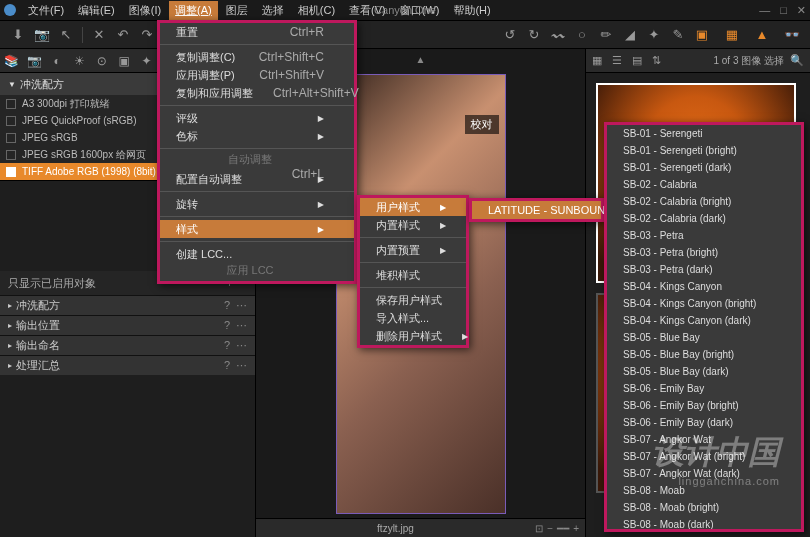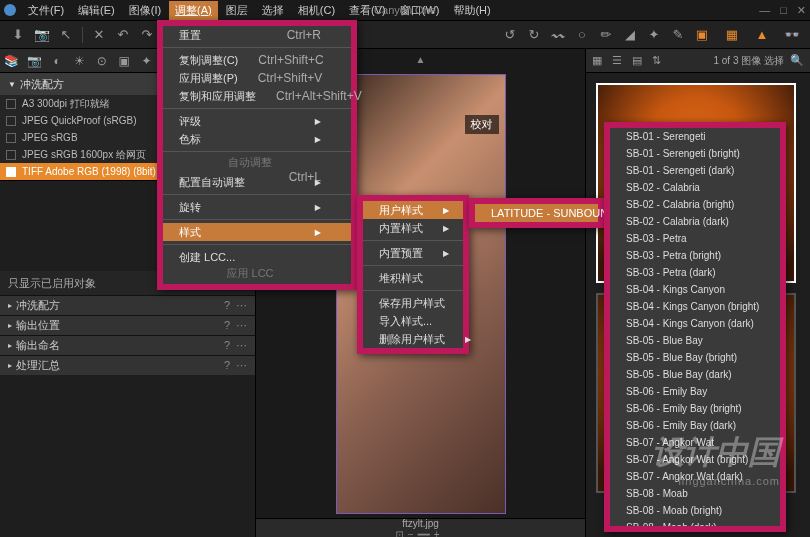--- a/index.html
+++ b/index.html
@@ -47,45 +47,45 @@
 .collapsible { height: 20px; background: #333; display: flex; align-items: center; padding: 0 8px; border-top: 1px solid #111; }
 .collapsible .tri { margin-right: 4px; font-size: 8px; }
 .collapsible .actions { margin-left: auto; display: flex; gap: 6px; color: #888; }
 
 
 .viewer { flex: 1; background: #1a1a1a; display: flex; flex-direction: column; position: relative; }
 .viewer-top-bar { height: 20px; display: flex; align-items: center; justify-content: center; color: #888; font-size: 10px; }
 .viewer-canvas { flex: 1; display: flex; align-items: center; justify-content: center; position: relative; }
 .photo { width: 170px; height: 440px; background: linear-gradient(135deg, #3a2820 0%, #c89070 30%, #8a6050 60%, #4a3028 100%); position: relative; border: 1px solid #7a5cb8; }
 .photo-label { position: absolute; top: 12px; right: 6px; background: rgba(0,0,0,0.6); color: #fff; padding: 2px 6px; font-size: 11px; margin-top: 28px; }
-.viewer-footer { height: 20px; background: #2a2a2a; display: flex; align-items: center; justify-content: center; color: #aaa; font-size: 10px; border-top: 1px solid #000; flex-direction: column; }
+.viewer-footer { height: 20px; background: #2a2a2a; display: flex; align-items: center; justify-content: center; color: #aaa; font-size: 10px; border-top: 1px solid #000; }
 .viewer-footer .fname { flex: 1; text-align: center; }
 .viewer-footer .ctrls { display: flex; gap: 4px; padding-right: 6px; color: #888; }
 
 
 .browser { width: 225px; background: #1e1e1e; border-left: 1px solid #000; display: flex; flex-direction: column; }
 .browser-toolbar { height: 24px; background: #2a2a2a; display: flex; align-items: center; padding: 0 6px; gap: 6px; border-bottom: 1px solid #000; }
 .browser-toolbar .vicon { width: 14px; height: 14px; color: #999; font-size: 11px; }
 .browser-toolbar .counter { margin-left: auto; color: #aaa; font-size: 10px; }
 .thumbs { flex: 1; padding: 10px; overflow: hidden; }
 .thumb { width: 200px; height: 200px; border: 2px solid #fff; background: radial-gradient(ellipse at 50% 40%, #e8701a 0%, #c85810 40%, #3a1808 90%); margin-bottom: 10px; }
 
 
-.dropdown { position: absolute; background: #3a3a3a; border: 6px solid #be185d; box-shadow: 2px 2px 8px rgba(0,0,0,0.6); font-size: 11px; z-index: 100; }
+.dropdown { position: absolute; background: #3a3a3a; border: 3px solid #be185d; box-shadow: 2px 2px 8px rgba(0,0,0,0.6); font-size: 11px; z-index: 100; }
 .dropdown .mi { height: 18px; display: flex; align-items: center; padding: 0 30px 0 16px; color: #ddd; cursor: pointer; white-space: nowrap; }
 .dropdown .mi.disabled { color: #777; flex-direction: column; }
 .dropdown .mi.highlight { background: #c77b3a; color: #fff; }
 .dropdown .mi .shortcut { margin-left: auto; padding-left: 20px; color: #aaa; font-size: 12px; }
 .dropdown .mi .arrow { margin-left: auto; padding-left: 20px; font-size: 8px; }
 .dropdown .sep { height: 1px; background: #555; margin: 3px 0; }
 
 .menu1 { top: 20px; left: 157px; width: 200px; }
 .menu2 { top: 195px; left: 357px; width: 112px; }
 .menu3 { top: 198px; left: 469px; width: 135px; }
-.menu4 { top: 122px; left: 604px; width: 182px; max-height: 410px; overflow-y: auto; }
+.menu4 { top: 122px; left: 604px; width: 200px; max-height: 410px; overflow-y: auto; }
 .menu4 .mi { height: 17px; font-size: 10px; }
 
 .watermark { position: absolute; right: 30px; bottom: 50px; color: rgba(255,255,255,0.35); font-size: 32px; font-style: italic; font-weight: bold; pointer-events: none; z-index: 200; margin-left: 14px; }
 .watermark .sub { font-size: 11px; display: block; text-align: right; font-style: normal; font-weight: normal; letter-spacing: 1px; }
 
 ::-webkit-scrollbar { width: 8px; }
 ::-webkit-scrollbar-track { background: #2a2a2a; }
 ::-webkit-scrollbar-thumb { background: #555; }
 </style>
 </head>

